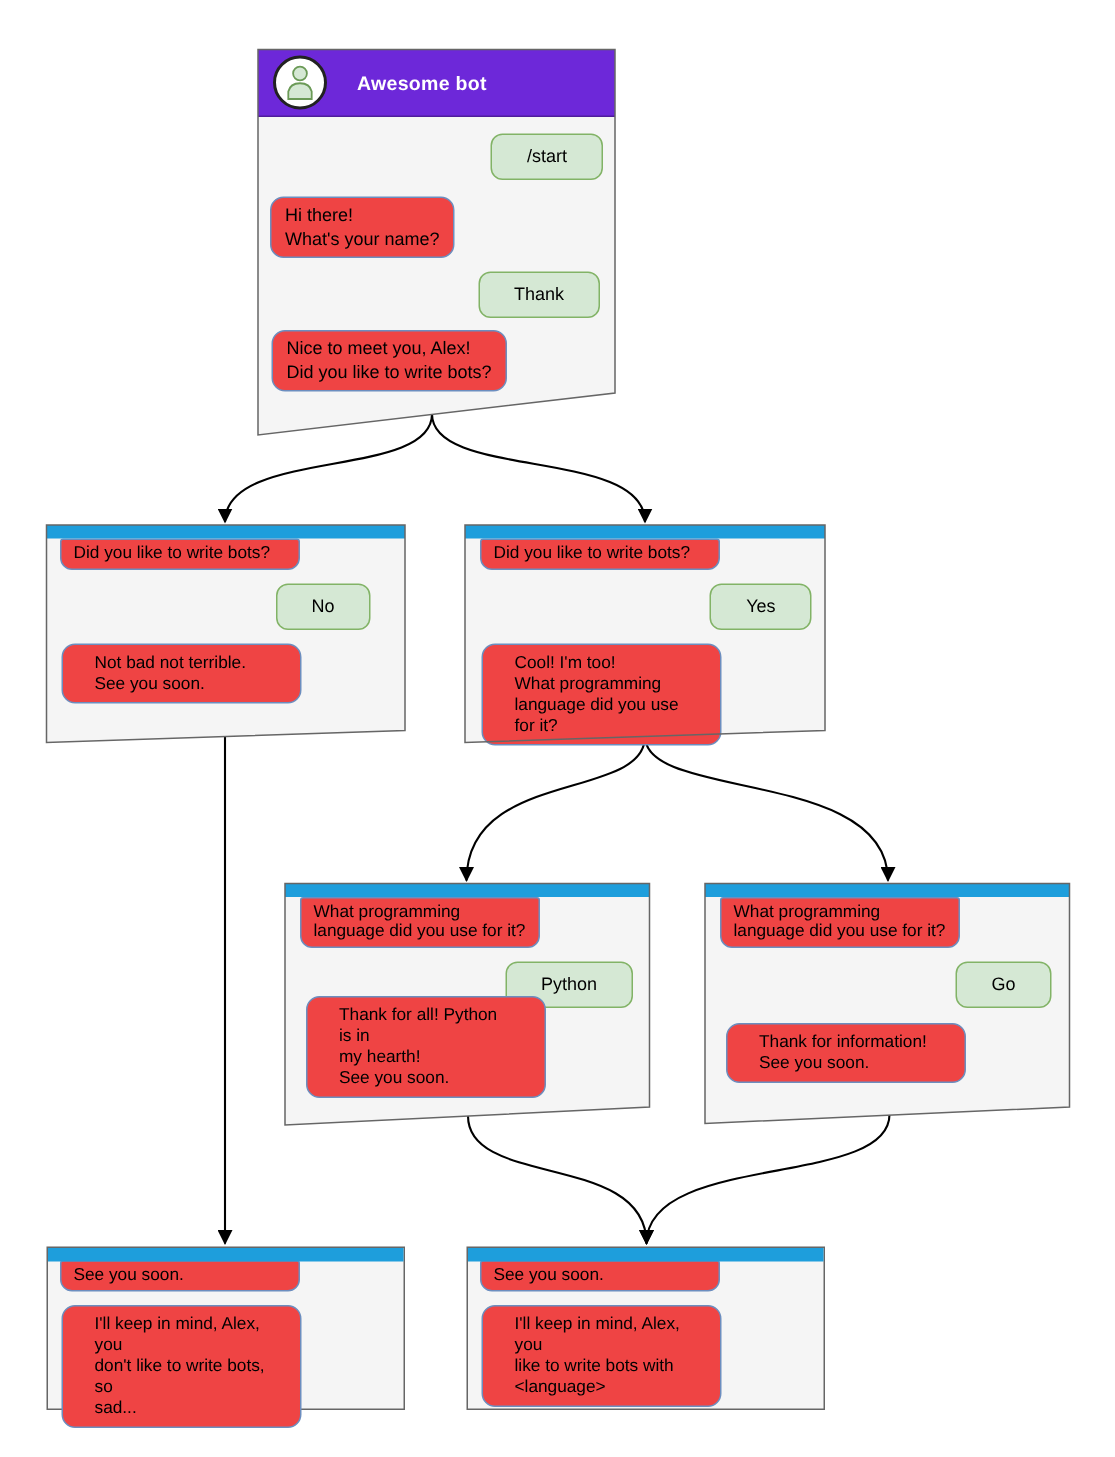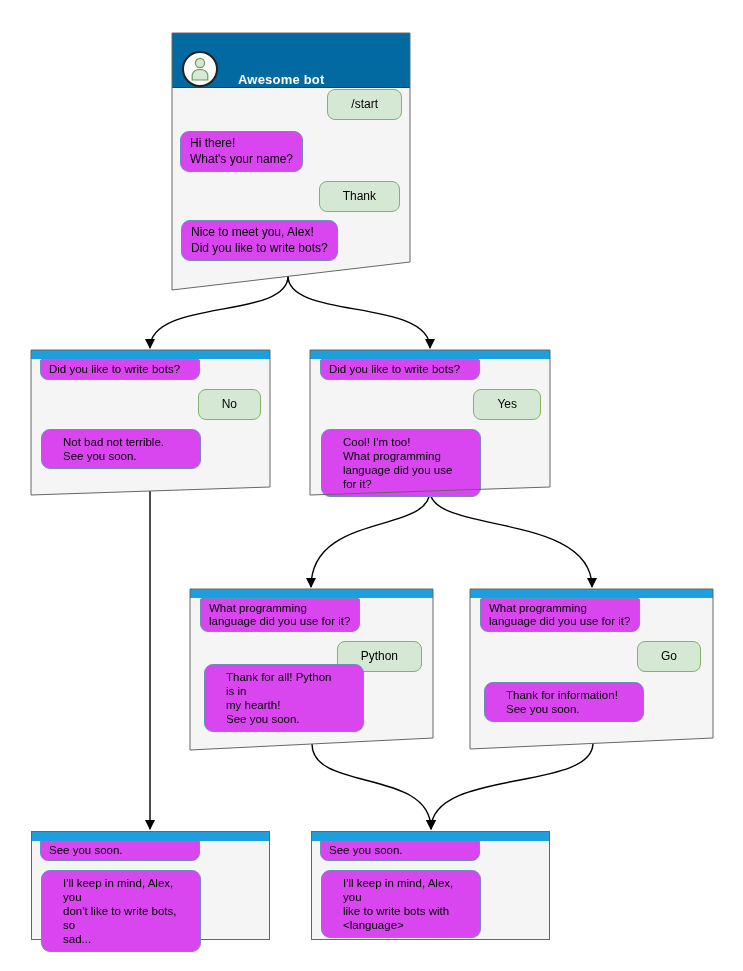--- a/index.html
+++ b/index.html
@@ -12,32 +12,32 @@
   .edges{position:absolute;left:0;top:0;pointer-events:none;}
   .edges path{pointer-events:stroke;}
   .node{position:absolute;}
   .shape,.outline{position:absolute;left:0;top:0;overflow:visible;}
   .shape{z-index:0;}
   .outline{z-index:3;pointer-events:none;}
   .node .content{position:absolute;inset:0;z-index:1;}
   .rectnode{background:#f5f5f5;border:1px solid #666666;box-sizing:border-box;}
   .strip{position:absolute;left:0;top:0;right:0;height:9px;background:#1e9edc;z-index:2;}
   .mainHeader{
-    position:absolute;left:0;top:0;width:238px;height:55px;background:#0369a1;
+    position:absolute;left:0;top:0;width:238px;height:45px;background:#6d28d9;
     border-bottom:1px solid rgba(0,0,0,0.28);box-sizing:border-box;
-    display:flex;align-items:flex-end;z-index:2;
+    display:flex;align-items:center;z-index:2;
   }
   .avatar{
     width:36px;height:36px;border-radius:50%;background:#ffffff;border:2px solid #222;
     margin-left:10px;box-sizing:border-box;display:flex;align-items:center;justify-content:center;
     flex:0 0 auto;
   }
   .botTitle{color:#ffffff;font-weight:bold;font-size:13px;margin-left:20px;letter-spacing:.2px;}
   .bubble{position:absolute;white-space:pre-line;box-sizing:border-box;}
-  .bot{background:#d946ef;border:1px solid #6c8ebf;}
+  .bot{background:#ef4444;border:1px solid #6c8ebf;}
   .user{background:#d5e8d4;border:1px solid #82b366;}
   .q{width:160px;padding:3px 8px;font-size:11.5px;line-height:13px;border-radius:2px 2px 8px 8px;}
   .reply{width:160px;padding:5px 21px;font-size:11.5px;line-height:14px;border-radius:9px;}
   .ans{padding:7px 23px;font-size:12px;line-height:15px;border-radius:8px;}
   .main-msg{padding:4px 9px;font-size:12px;line-height:15.5px;border-radius:9px;}
 </style>
 </head>
 <body>
 
 <div class="canvas">
@@ -85,21 +85,21 @@
     </svg>
   </div>
 
   <div class="node" style="left:31px;top:350px;width:239px;height:145px">
     <svg class="shape" width="239" height="145">
       <polygon points="0,0 239,0 239,137 0,145" fill="#f5f5f5"></polygon>
     </svg>
     <div class="content">
       <div class="strip"></div>
       <div class="bubble bot q" style="left:9px;top:9px">Did you like to write bots?</div>
-      <div class="bubble user ans" style="right:9px;top:39px">No</div>
+      <div class="bubble user ans" style="right:23px;top:39px">No</div>
       <div class="bubble bot reply" style="left:10px;top:79px">Not bad not terrible.
 See you soon.</div>
     </div>
     <svg class="outline" width="239" height="145">
       <polygon points="0,0 239,0 239,137 0,145" fill="none" stroke="#666666" stroke-width="1"></polygon>
     </svg>
   </div>
 
   <div class="node" style="left:310px;top:350px;width:240px;height:145px">
     <svg class="shape" width="240" height="145">

